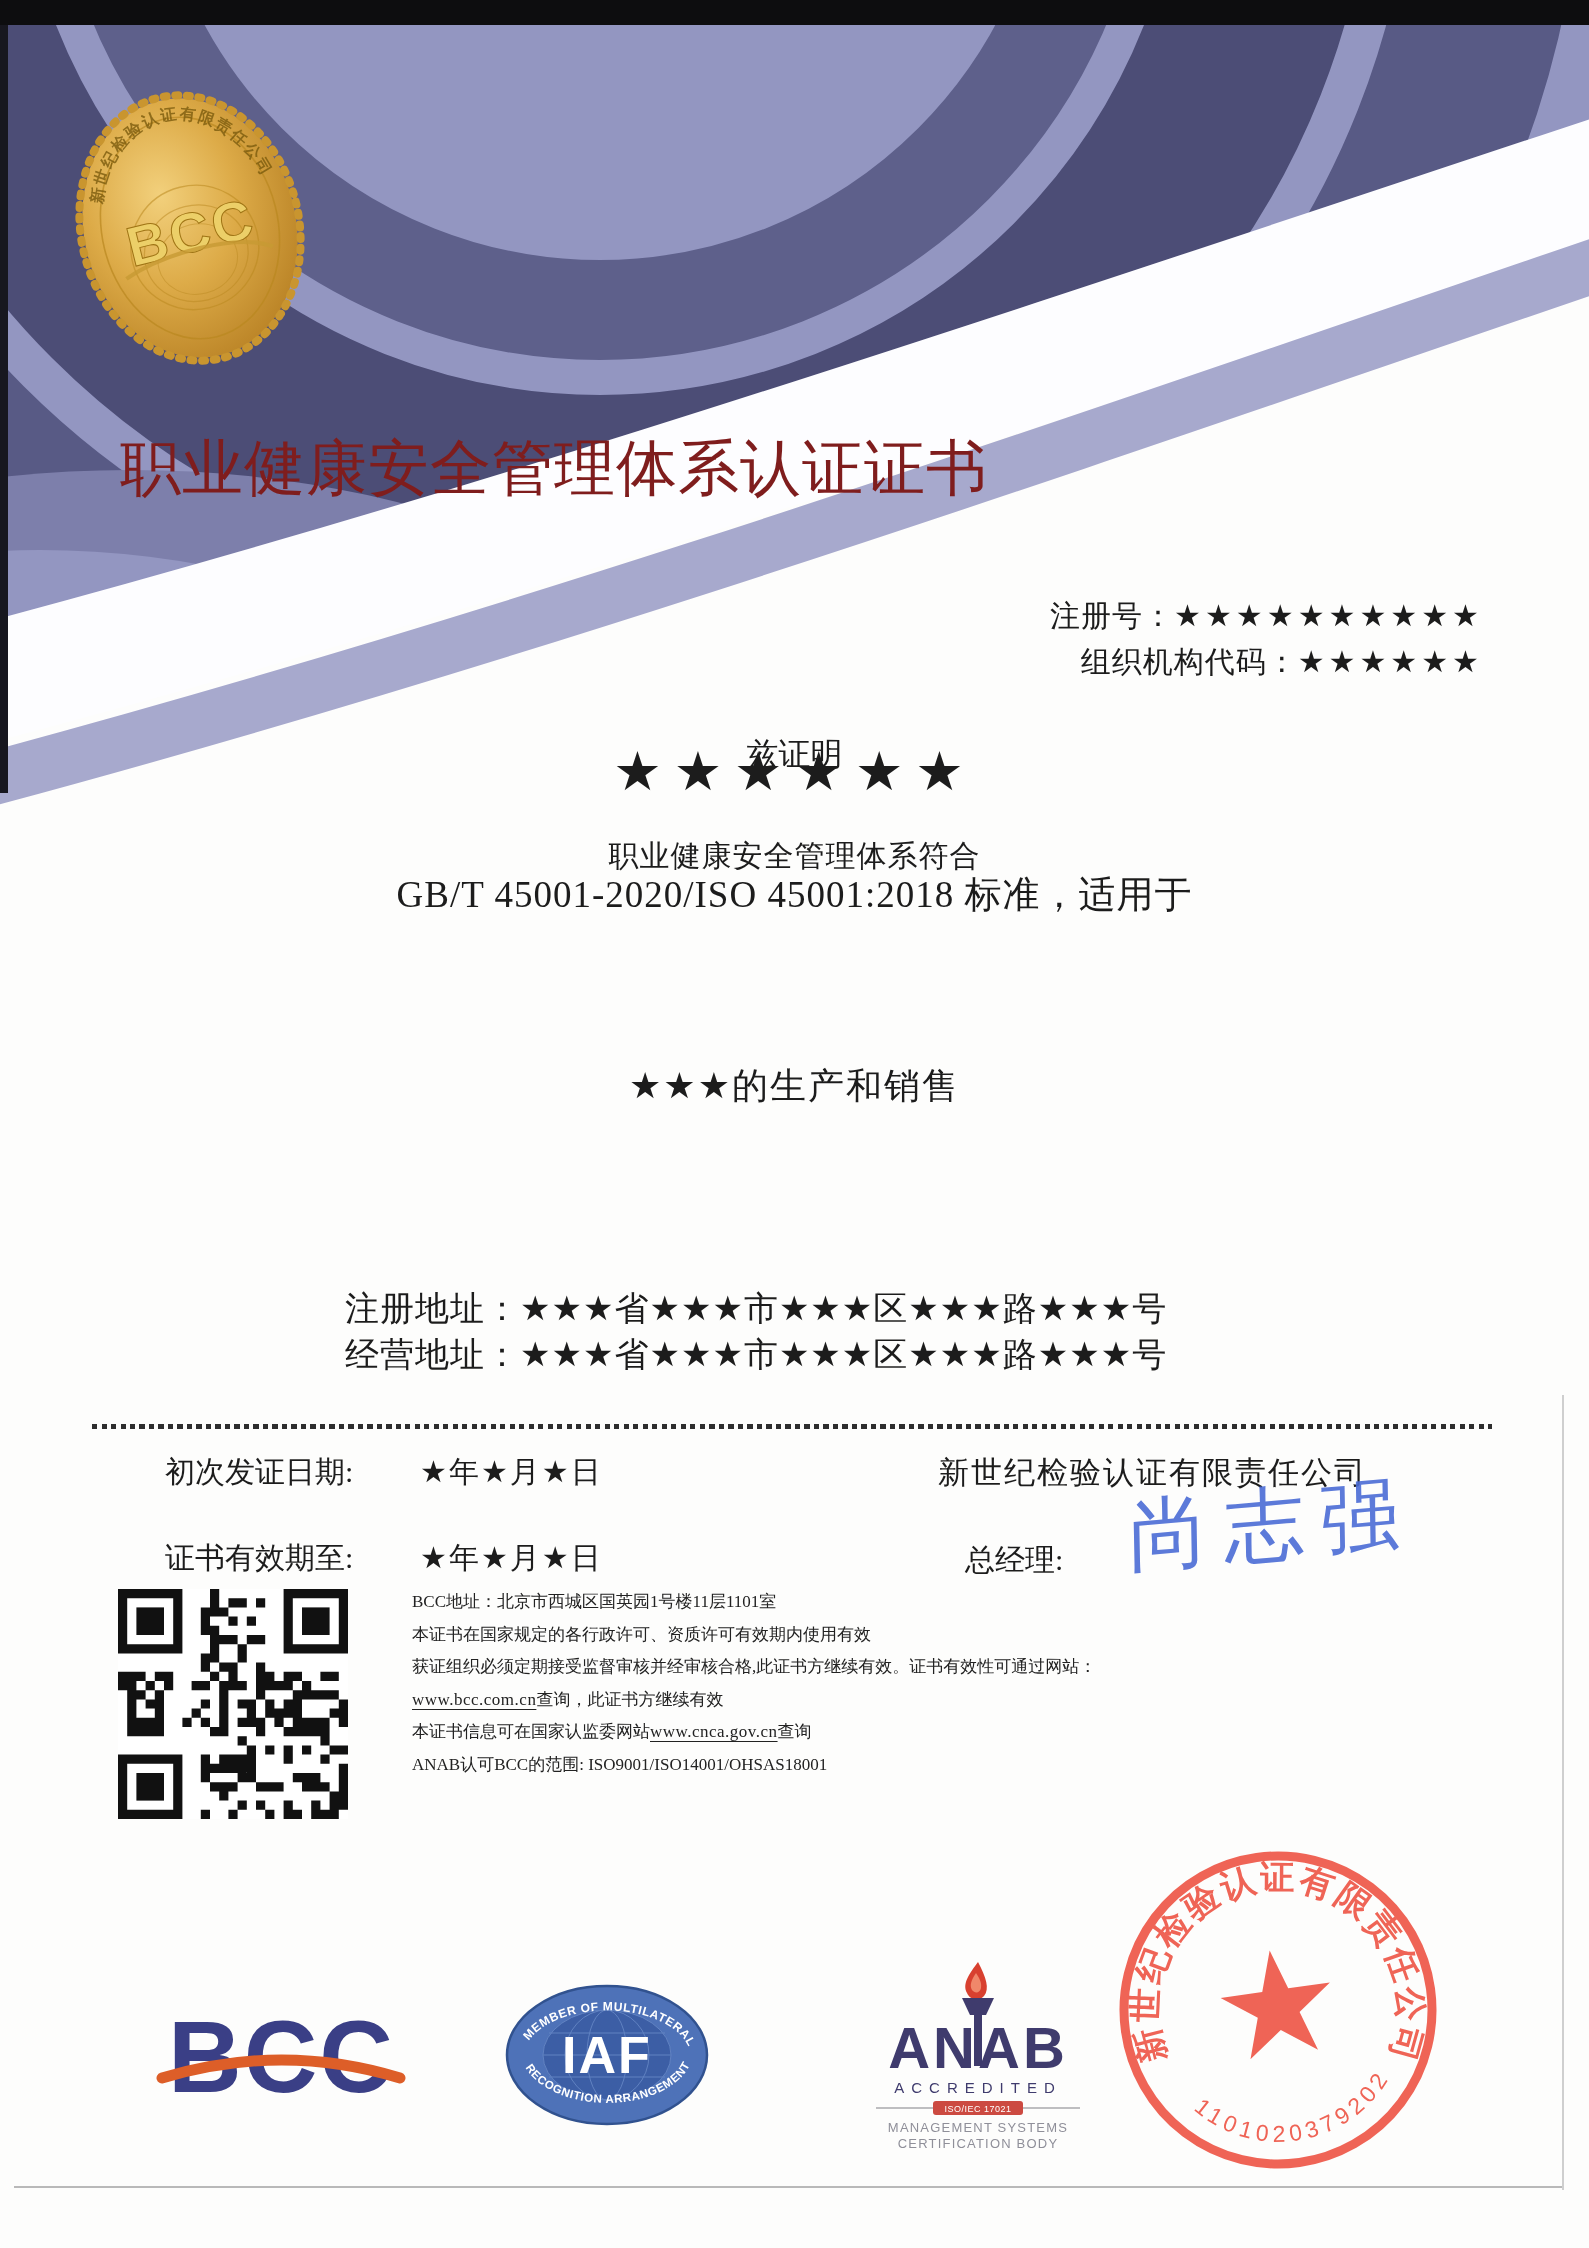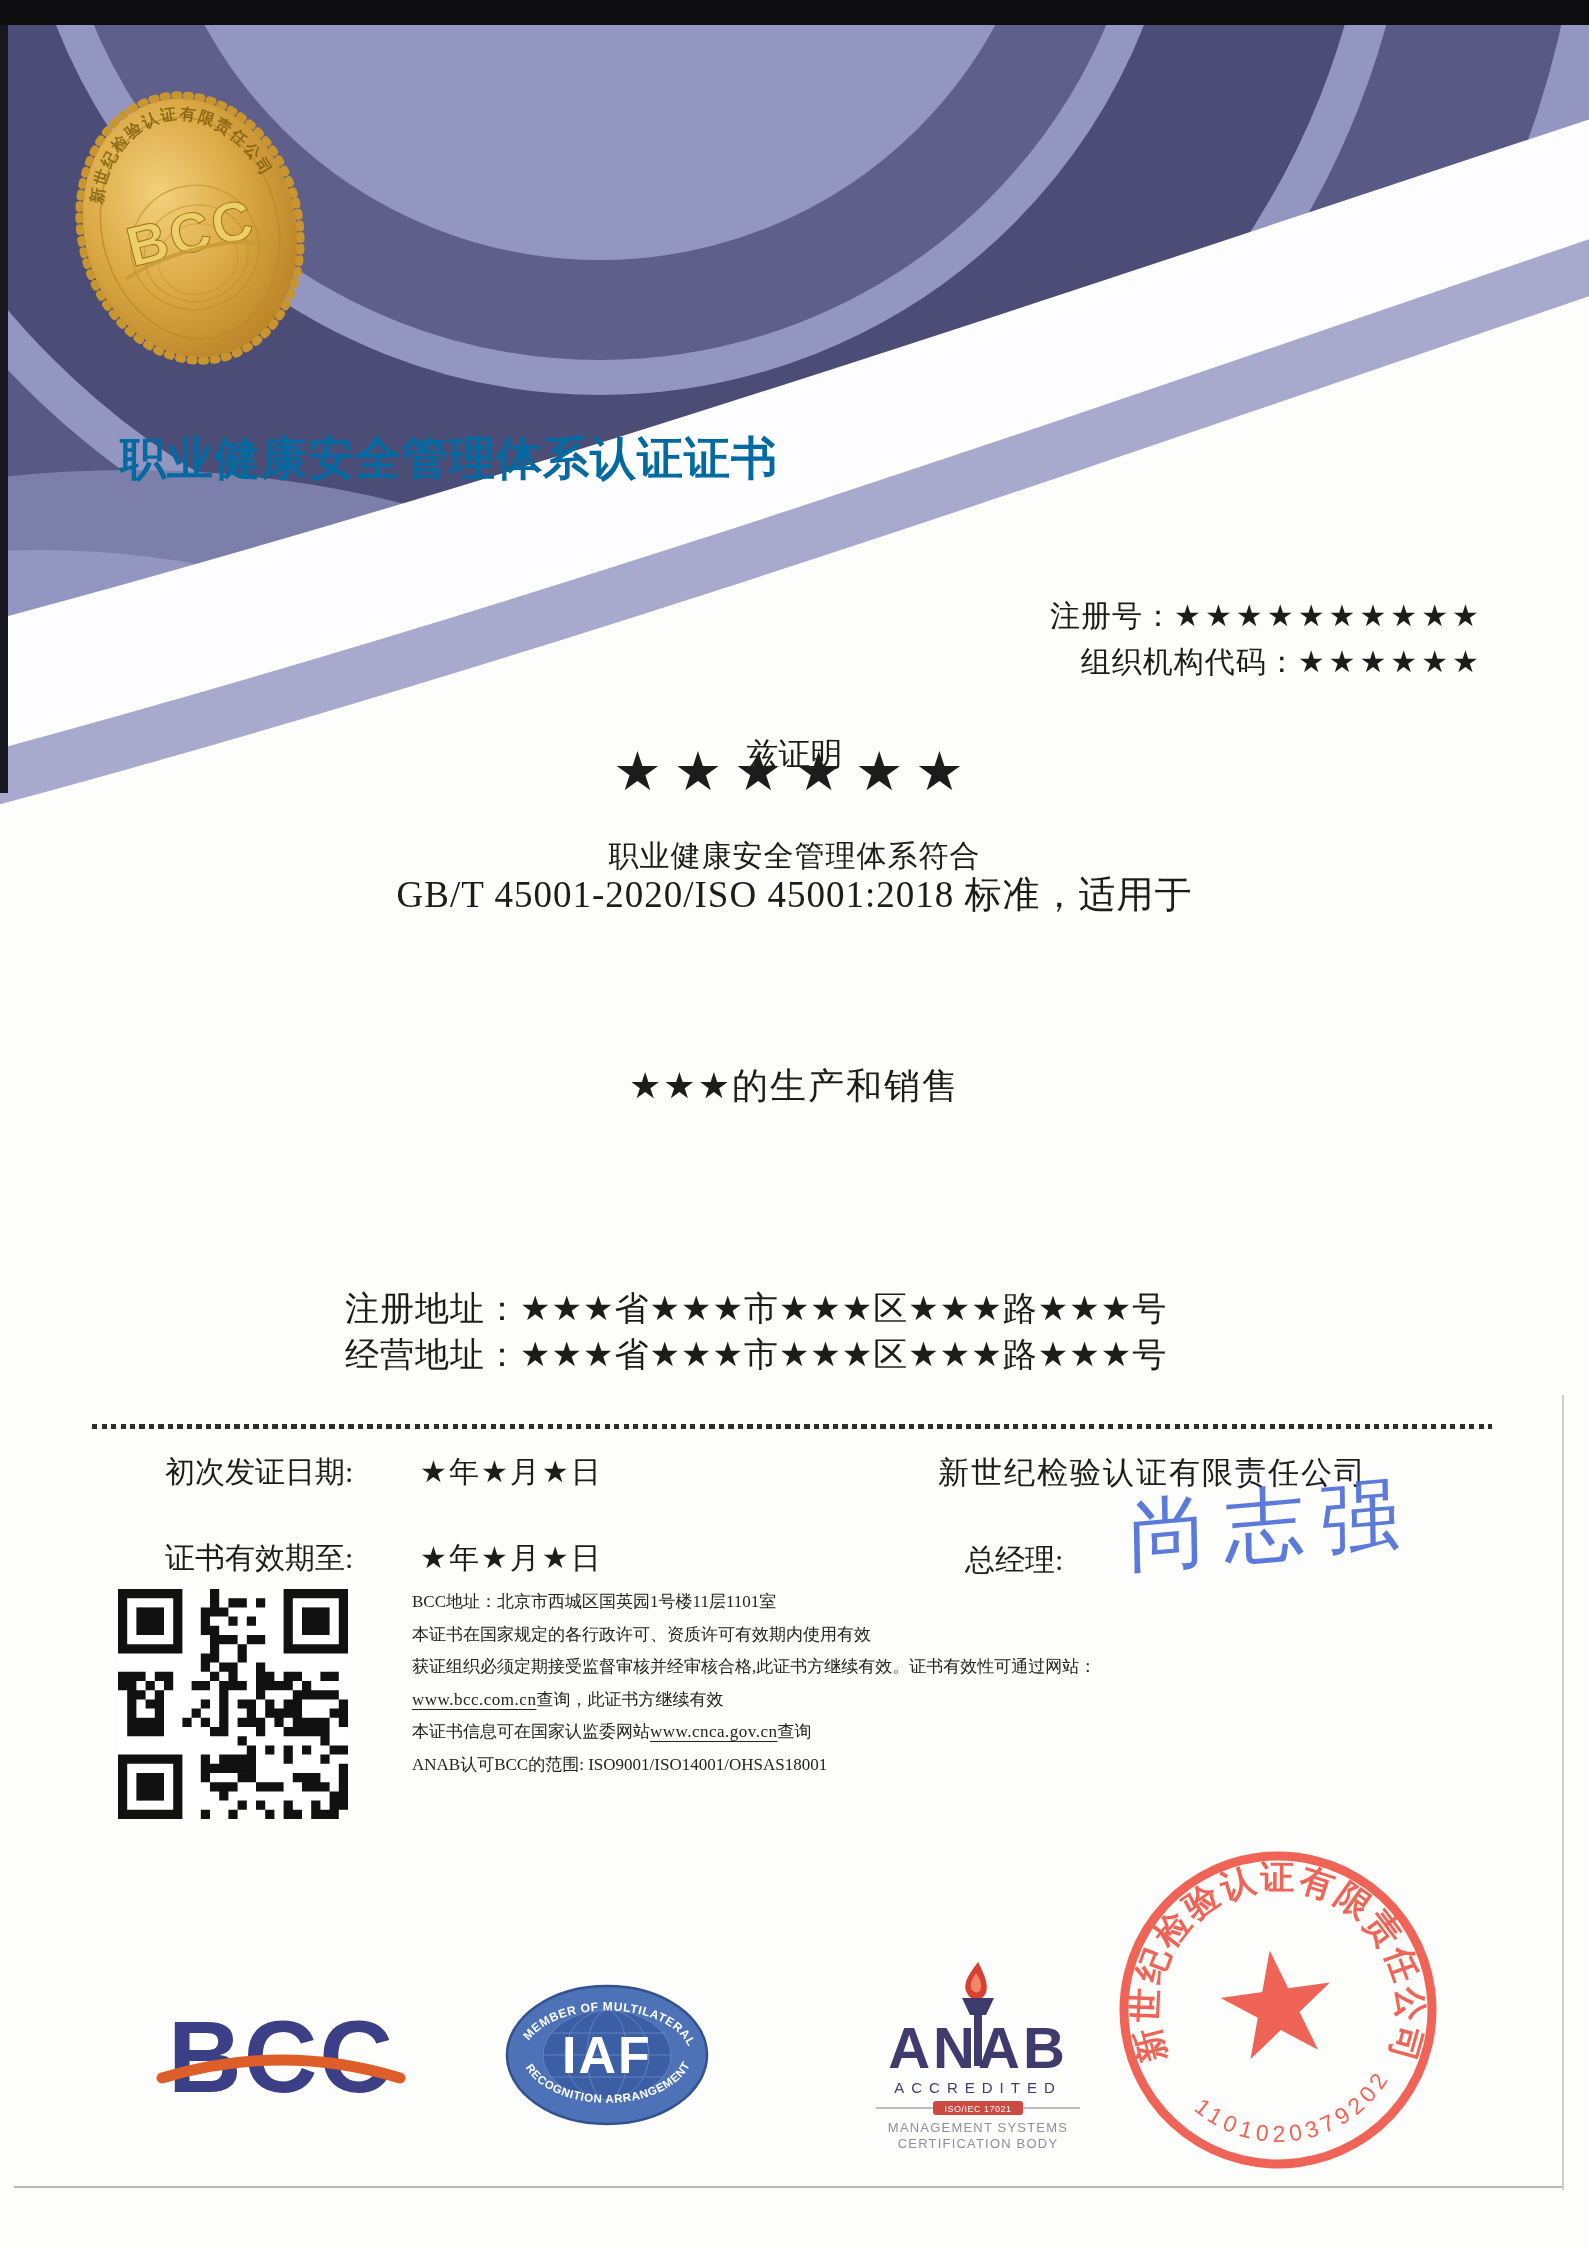--- a/index.html
+++ b/index.html
@@ -8,21 +8,21 @@
     background:#fdfdfc;overflow:hidden;
     font-family:"Liberation Serif","DejaVu Serif","DejaVu Sans",serif;
     color:#1c1c1c;
   }
   .abs{position:absolute;}
   .ctr{left:0;width:100%;text-align:center;}
   .scan-top{left:0;top:0;width:1589px;height:25px;background:#0d0d0f;}
   .scan-left{left:0;top:25px;width:8px;height:768px;background:#17171f;}
   .scan-right{left:1562px;top:1395px;width:2px;height:795px;background:#cfcfcf;}
   .scan-bottom{left:14px;top:2186px;width:1548px;height:2px;background:#b9b9b9;}
-  .cert-title{top:428px;left:120px;font-size:46px;font-weight:bold;letter-spacing:1px;color:#0369a1;}
+  .cert-title{top:428px;left:120px;font-size:61px;font-weight:normal;letter-spacing:1px;color:#7f1d1d;}
   .reg-line{right:106px;font-size:30px;text-align:right;letter-spacing:1px;}
   .reg-line .stars{letter-spacing:4px;}
   .certify{top:692px;font-size:32px;margin-top:41px;}
   .company-stars{top:740px;font-size:54px;letter-spacing:12px;font-family:"DejaVu Sans",sans-serif;}
   .sys-line{top:836px;font-size:30px;letter-spacing:1px;}
   .std-line{top:870px;font-size:37px;letter-spacing:1px;}
   .scope-line{top:1062px;font-size:36px;letter-spacing:2px;text-align:center;}
   .addr{left:345px;font-size:34px;letter-spacing:1px;}
   .dotted{left:92px;top:1424px;width:1400px;height:5px;
     background:repeating-linear-gradient(90deg,#2e2e2e 0 5px,transparent 5px 9.5px);}

